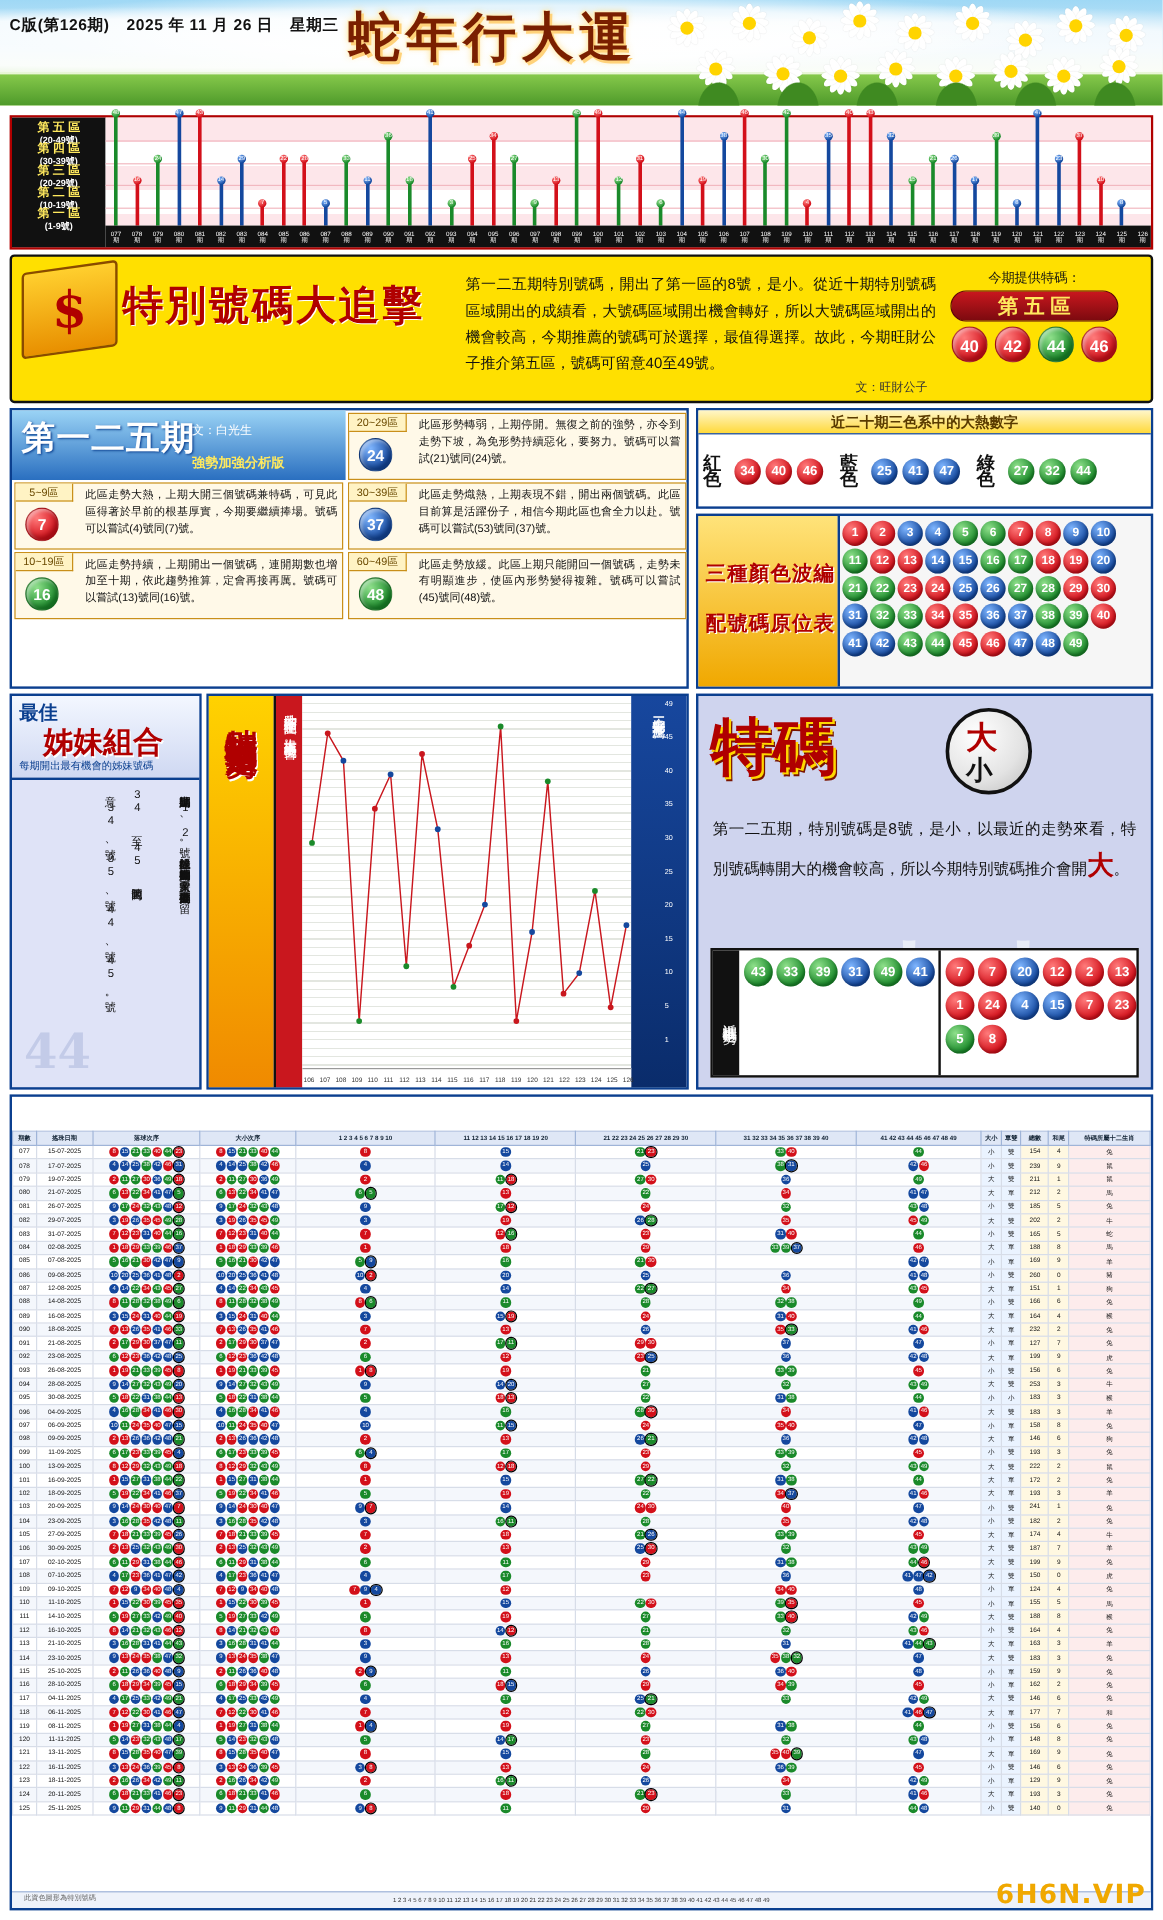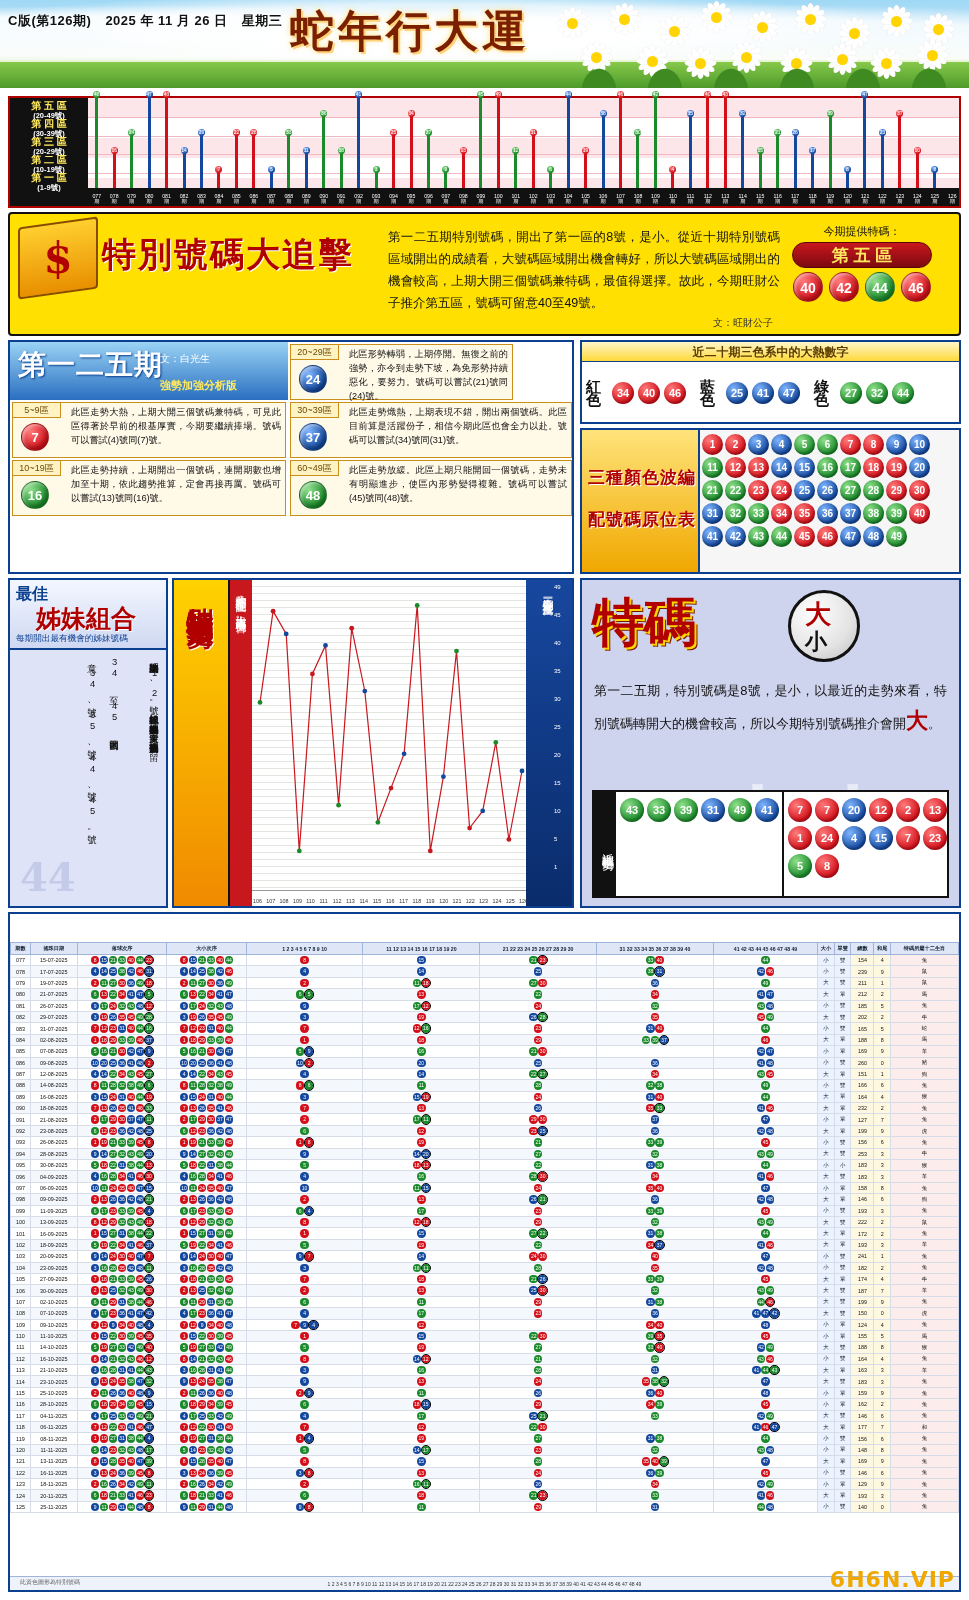--- a/index.html
+++ b/index.html
@@ -774,21 +774,21 @@
         <div class="ax" style="left: 838.81px;">125<br>期</div>
         <div class="ax" style="left: 856.27px;">126<br>期</div>
       </div>
   </div>
 
   <div class="panel" id="chase">
     <div class="money-icon">
         <div class="dollar">$</div>
       </div>
     <div class="chase-title">特別號碼大追擊</div>
-    <div class="chase-text">第一二五期特別號碼，開出了第一區的8號，是小。從近十期特別號碼區域開出的成績看，大號碼區域開出機會轉好，所以大號碼區域開出的機會較高，上期大開三個號碼兼特碼，最值得選擇。故此，今期旺財公子推介第五區，號碼可留意40至49號。</div>
+    <div class="chase-text">第一二五期特別號碼，開出了第一區的8號，是小。從近十期特別號碼區域開出的成績看，大號碼區域開出機會轉好，所以大號碼區域開出的機會較高，今期推薦的號碼可於選擇，最值得選擇。故此，今期旺財公子推介第五區，號碼可留意40至49號。</div>
     <div class="chase-sign">文：旺財公子</div>
     <div class="chase-right">
       <div class="lab">今期提供特碼：</div>
       <div class="zone-pill">第 五 區</div>
       <div class="balls-row" id="chaseBalls">
           <div class="ball b-red">40</div>
           <div class="ball b-red">42</div>
           <div class="ball b-green">44</div>
           <div class="ball b-red">46</div>
         </div>
@@ -809,33 +809,33 @@
           </div>
           <div class="ctext">此區走勢大熱，上期大開三個號碼兼特碼，可見此區得著於早前的根基厚實，今期要繼續捧場。號碼可以嘗試(4)號同(7)號。</div>
         </div>
         <div class="an-cell" style="left: 2px; top: 118px; width: 274px; height: 56px;">
           <div class="tag">10~19區</div>
           <div class="cball">
             <div class="ball b-green" style="width:28px;height:28px;line-height:28px;font-size:13px">16</div>
           </div>
           <div class="ctext">此區走勢持續，上期開出一個號碼，連開期數也增加至十期，依此趨勢推算，定會再接再厲。號碼可以嘗試(13)號同(16)號。</div>
         </div>
-        <div class="an-cell" style="left: 280px; top: 2px; width: 223px; height: 56px;">
+        <div class="an-cell" style="left: 280px; top: 2px; width: 282px; height: 56px;">
           <div class="tag">20~29區</div>
           <div class="cball">
             <div class="ball b-blue" style="width:28px;height:28px;line-height:28px;font-size:13px">24</div>
           </div>
           <div class="ctext">此區形勢轉弱，上期停開。無復之前的強勢，亦令到走勢下坡，為免形勢持續惡化，要努力。號碼可以嘗試(21)號同(24)號。</div>
         </div>
         <div class="an-cell" style="left: 280px; top: 60px; width: 282px; height: 56px;">
           <div class="tag">30~39區</div>
           <div class="cball">
             <div class="ball b-blue" style="width:28px;height:28px;line-height:28px;font-size:13px">37</div>
           </div>
-          <div class="ctext">此區走勢熾熱，上期表現不錯，開出兩個號碼。此區目前算是活躍份子，相信今期此區也會全力以赴。號碼可以嘗試(34)號同(31)號。</div>
+          <div class="ctext">此區走勢熾熱，上期表現不錯，開出兩個號碼。此區目前算是活躍份子，相信今期此區也會全力以赴。號碼可以嘗試(53)號同(37)號。</div>
         </div>
         <div class="an-cell" style="left: 280px; top: 118px; width: 282px; height: 56px;">
           <div class="tag">60~49區</div>
           <div class="cball">
             <div class="ball b-green" style="width:28px;height:28px;line-height:28px;font-size:13px">48</div>
           </div>
           <div class="ctext">此區走勢放緩。此區上期只能開回一個號碼，走勢未有明顯進步，使區內形勢變得複雜。號碼可以嘗試(45)號同(48)號。</div>
         </div>
       </div>
   </div>

